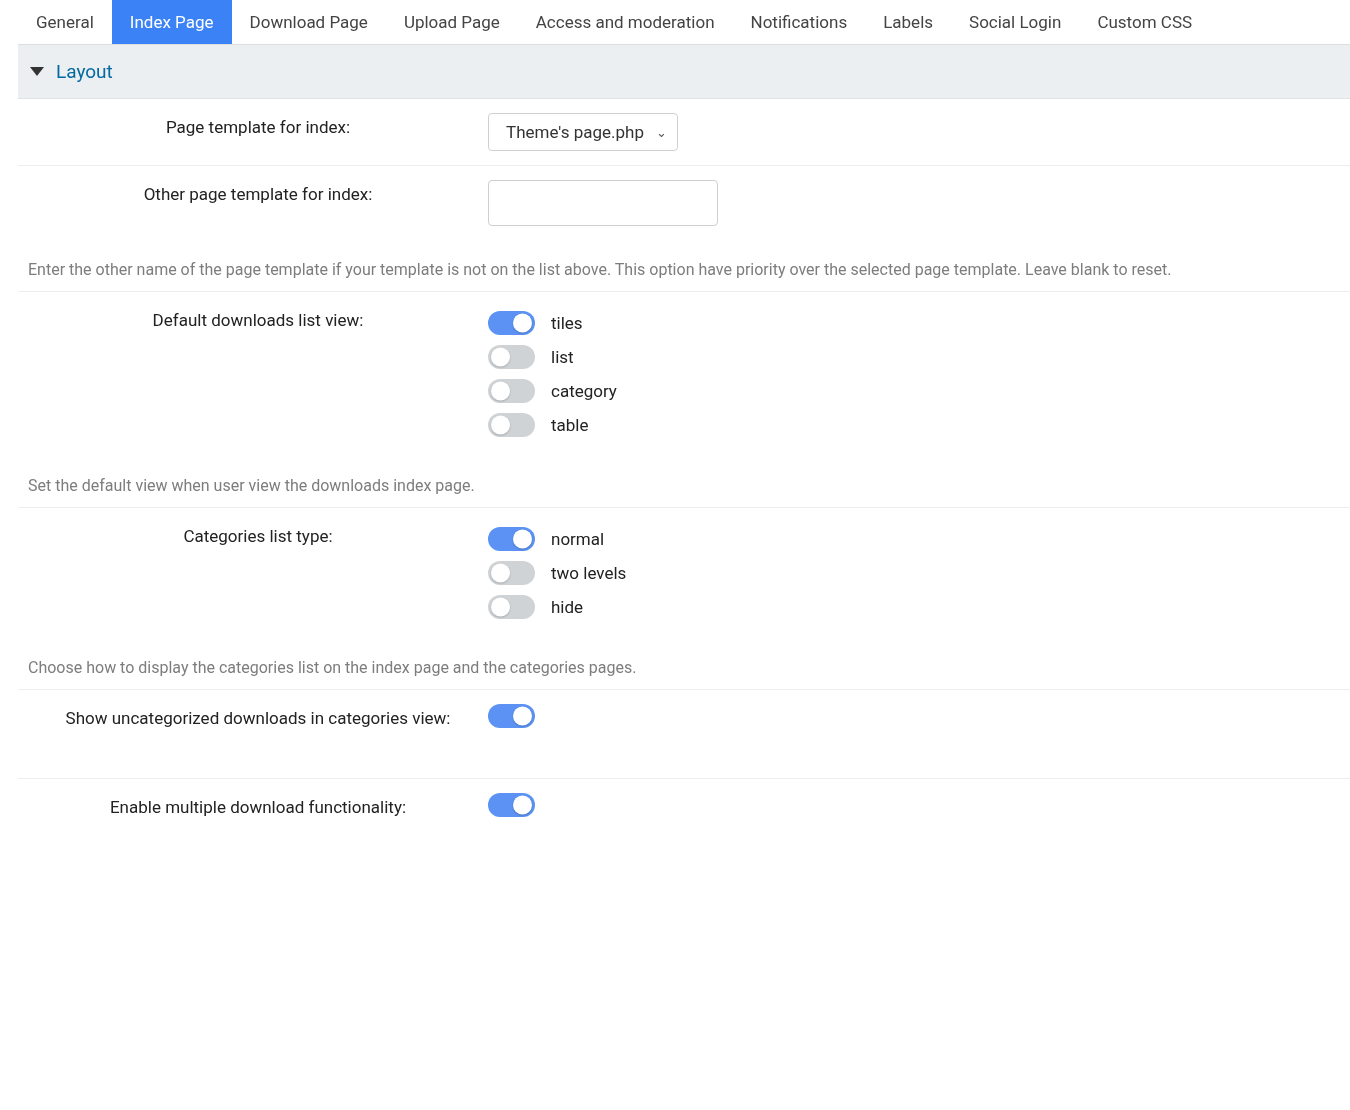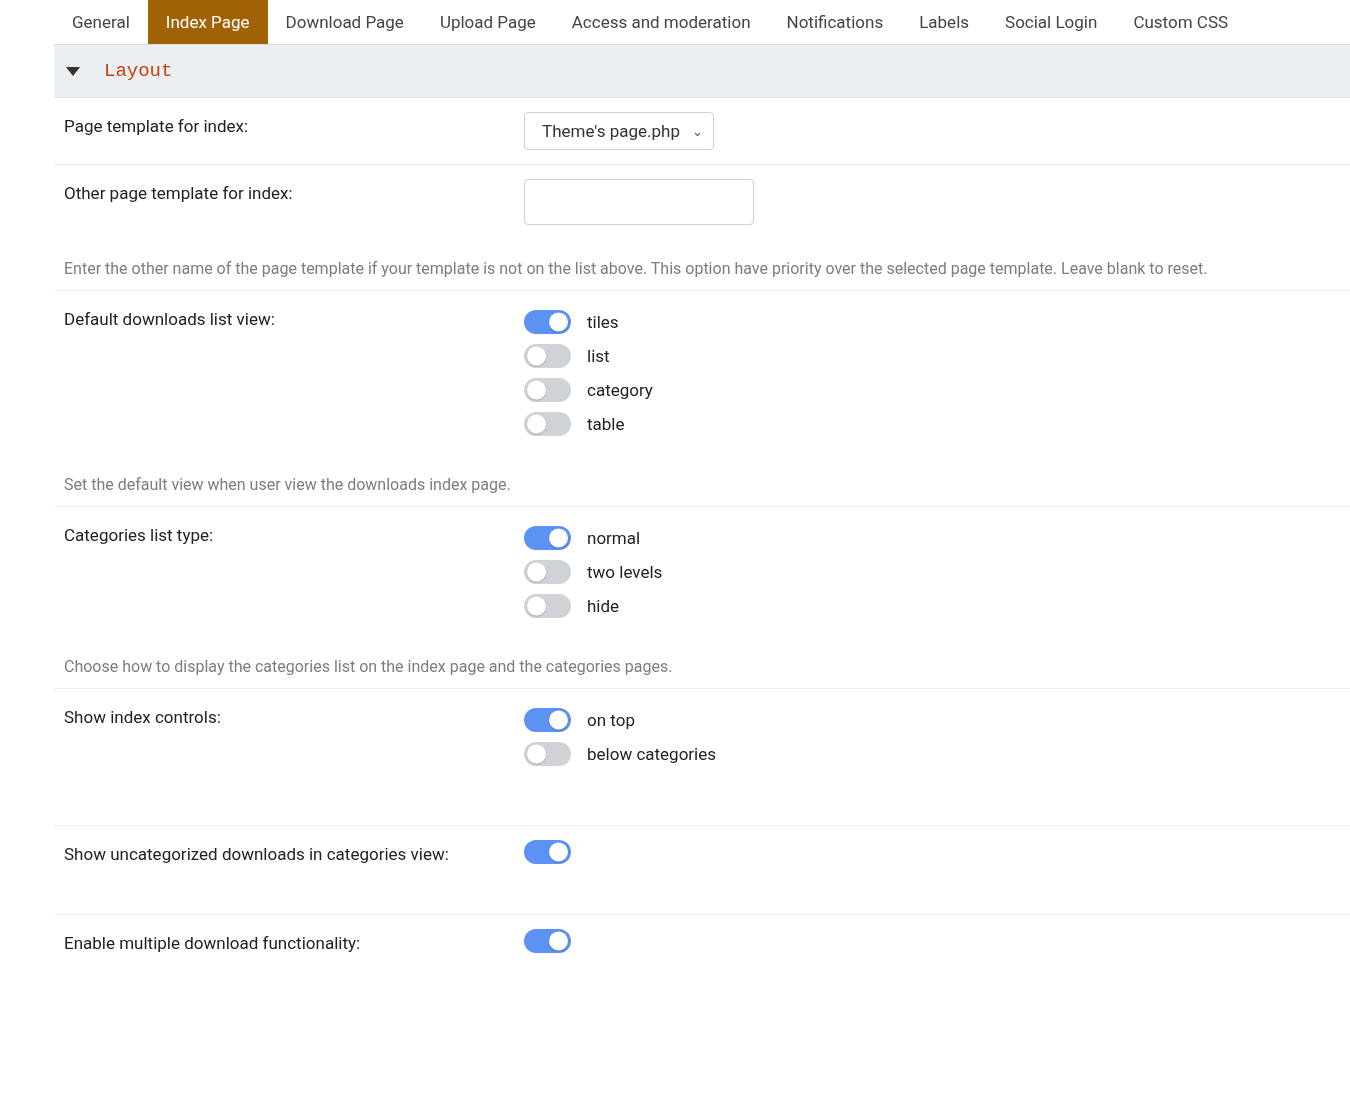--- a/index.html
+++ b/index.html
@@ -5,72 +5,71 @@
   * { box-sizing: border-box; margin: 0; padding: 0; }
   body {
     font-family: -apple-system, BlinkMacSystemFont, "Segoe UI", Roboto, sans-serif;
     font-size: 16px;
     color: #1e1e1e;
     background: #fff;
     width: 1350px;
   }
   .page {
     padding-left: 18px;
-    margin-left: 36px;
   }
   
   .tabs {
     display: flex;
     border-bottom: 1px solid #ddd;
   }
   .tab {
     padding: 12px 18px;
     color: #444;
     cursor: pointer;
     font-size: 17px;
     border-right: 0;
   }
   .tab.active {
-    background: #a16207;
+    background: #3b82f6;
     color: #fff;
   }
   .tab:first-child {
     margin-left: 0;
   }
   
   .section-header {
     display: flex;
     align-items: center;
-    gap: 24px;
+    gap: 12px;
     padding: 15px 12px;
     background: #eceff1;
-    color: #c2410c;
+    color: #0369a1;
     font-size: 19px;
     font-weight: 400;
     border-bottom: 1px solid #e2e2e2;
-    font-family: Liberation Mono, monospace;
   }
   .caret-down {
     width: 0; height: 0;
     border-left: 7px solid transparent;
     border-right: 7px solid transparent;
     border-top: 9px solid #333;
   }
   
   .setting {
     display: grid;
     grid-template-columns: 460px 1fr;
     padding: 14px 10px 0 10px;
     gap: 0;
     border-bottom: 1px solid #eee;
   }
   .setting-label {
     font-size: 17px;
     color: #222;
     padding-top: 4px;
+    text-align: center;
   }
   .setting-control {
     padding-bottom: 14px;
   }
   .setting-help {
     grid-column: 1 / -1;
     padding: 20px 0 12px 0;
     color: #7d7d7d;
     font-size: 16px;
   }
@@ -230,37 +229,20 @@
       <div class="toggle-row">
         <div class="toggle">
             <div class="knob"></div>
           </div>
         <span class="toggle-label">hide</span>
       </div>
     </div>
     <div class="setting-help">Choose how to display the categories list on the index page and the categories pages.</div>
   </div>
 
-  <div class="setting" style="padding-bottom:40px;">
-    <div class="setting-label">Show index controls:</div>
-    <div class="setting-control">
-      <div class="toggle-row">
-        <div class="toggle on">
-            <div class="knob"></div>
-          </div>
-        <span class="toggle-label">on top</span>
-      </div>
-      <div class="toggle-row">
-        <div class="toggle">
-            <div class="knob"></div>
-          </div>
-        <span class="toggle-label">below categories</span>
-      </div>
-    </div>
-  </div>
 
   <div class="setting" style="padding-bottom:36px;">
     <div class="setting-label">Show uncategorized downloads in categories view:</div>
     <div class="setting-control">
       <div class="toggle on">
           <div class="knob"></div>
         </div>
     </div>
   </div>
 

